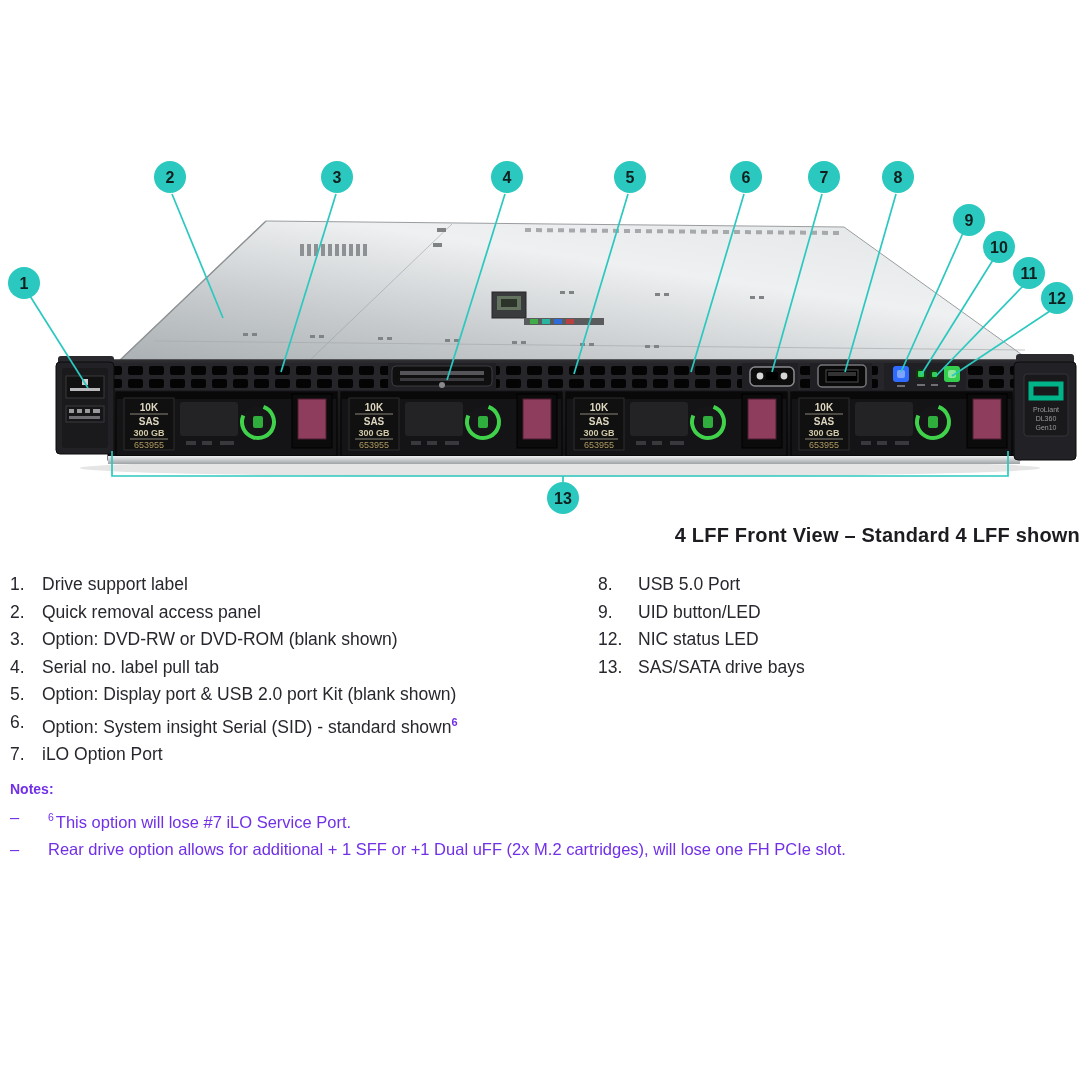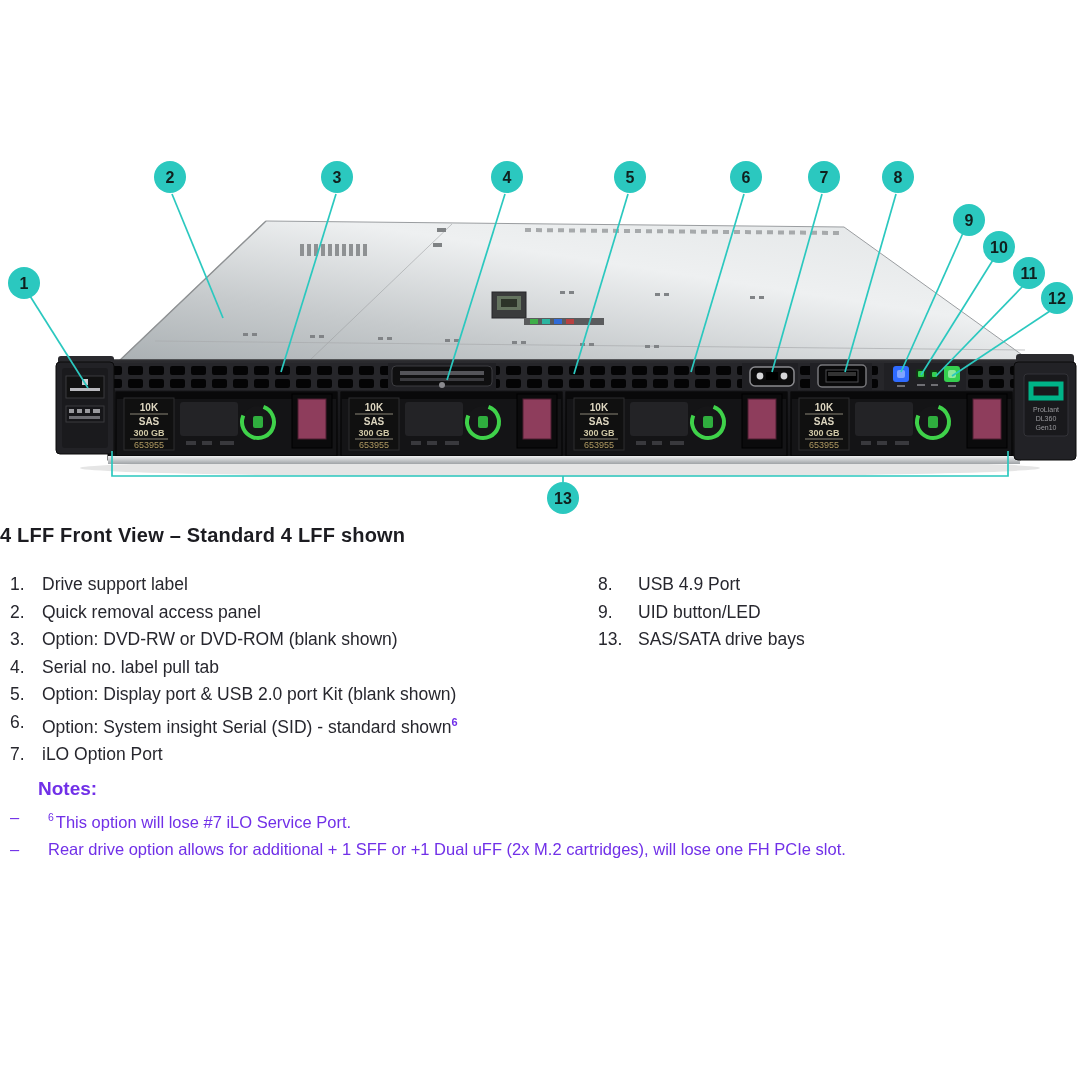--- a/index.html
+++ b/index.html
@@ -1,28 +1,28 @@
 <!DOCTYPE html>
 <html><head>
 <meta charset="utf-8">
 <style>
   html,body{margin:0;padding:0;background:#ffffff;}
   body{width:1080px;height:1080px;font-family:"Liberation Sans",sans-serif;color:#27272e;}
   .page{position:relative;width:1080px;height:1080px;background:#fff;overflow:hidden;}
   .diagram{display:block;width:1080px;height:520px;}
-  .title{margin-top:4px;text-align:left;font-size:20px;font-weight:bold;color:#1c1c21;letter-spacing:.2px;}
+  .title{margin-top:4px;text-align:right;font-size:20px;font-weight:bold;color:#1c1c21;letter-spacing:.2px;}
   .legend{display:flex;padding:0 10px;margin-top:24px;font-size:17.5px;}
   .legend .col-left{width:588px;}
   .legend .col-right{flex:1;}
   .lrow{display:grid;grid-template-columns:32px 1fr;line-height:27.6px;}
   .col-right .lrow{grid-template-columns:40px 1fr;}
   .lnum{color:#27272e;}
   sup.opt{color:#7130e8;font-size:11px;font-weight:bold;}
   .notes{padding:0 10px;margin-top:6px;color:#7130e8;}
-  .notes-heading{font-weight:bold;font-size:19px;line-height:28px;margin-left:28px;}
+  .notes-heading{font-weight:bold;font-size:14px;line-height:28px;}
   .nrow{display:grid;grid-template-columns:38px 1fr;font-size:16.5px;line-height:28px;}
   .nrow .sup6{font-size:10.5px;vertical-align:super;margin-right:2px;}
 </style>
 </head>
 <body>
 
 <div class="page">
 
   <svg class="diagram" viewBox="0 0 1080 520" xmlns="http://www.w3.org/2000/svg">
     <defs>
@@ -369,25 +369,29 @@
           <span><span>Option: System insight Serial (SID) - standard shown</span><sup class="opt">6</sup></span>
         </div>
       <div class="lrow">
           <span class="lnum">7.</span>
           <span>iLO Option Port</span>
         </div>
     </div>
     <div class="col-right">
       <div class="lrow">
           <span class="lnum">8.</span>
-          <span>USB 4.9 Port</span>
+          <span>USB 5.0 Port</span>
         </div>
       <div class="lrow">
           <span class="lnum">9.</span>
           <span>UID button/LED</span>
+        </div>
+      <div class="lrow">
+          <span class="lnum">12.</span>
+          <span>NIC status LED</span>
         </div>
       <div class="lrow">
           <span class="lnum">13.</span>
           <span>SAS/SATA drive bays</span>
         </div>
     </div>
   </div>
 
   <div class="notes">
     <div class="notes-heading">Notes:</div>

